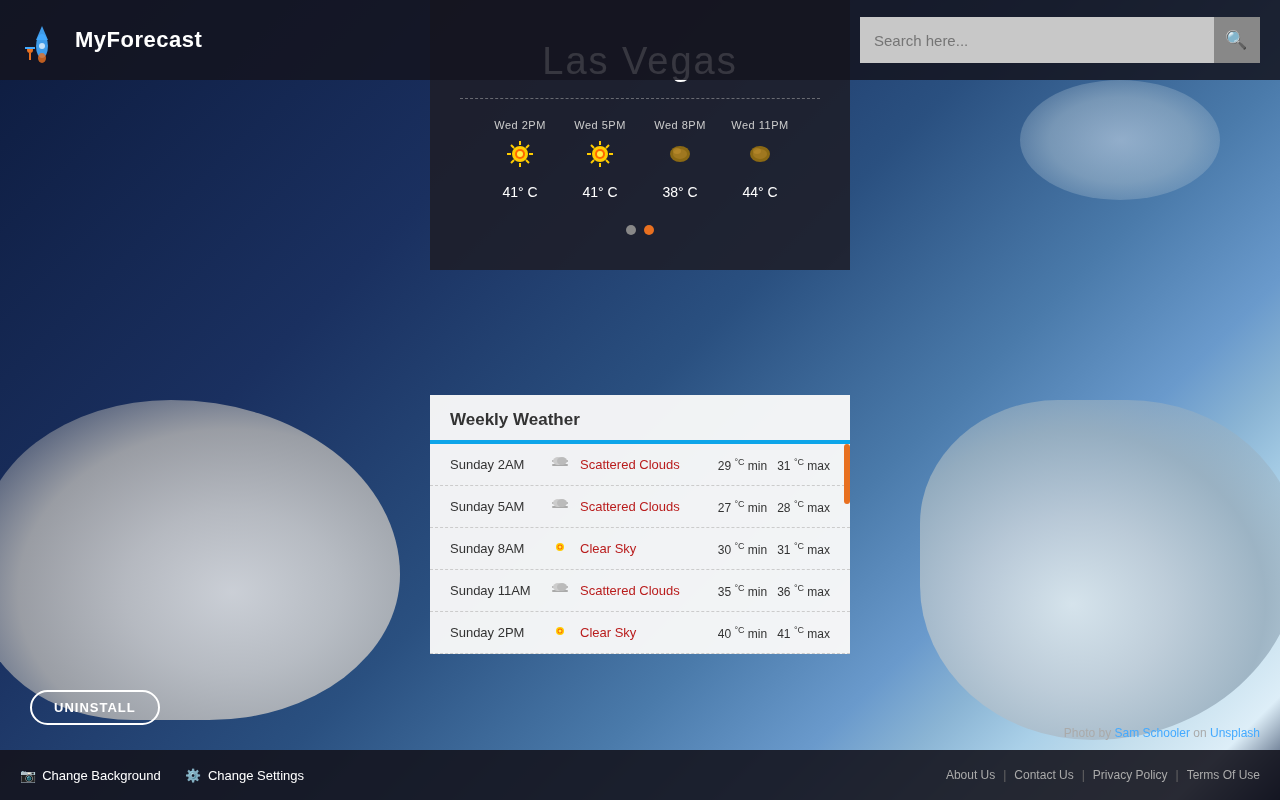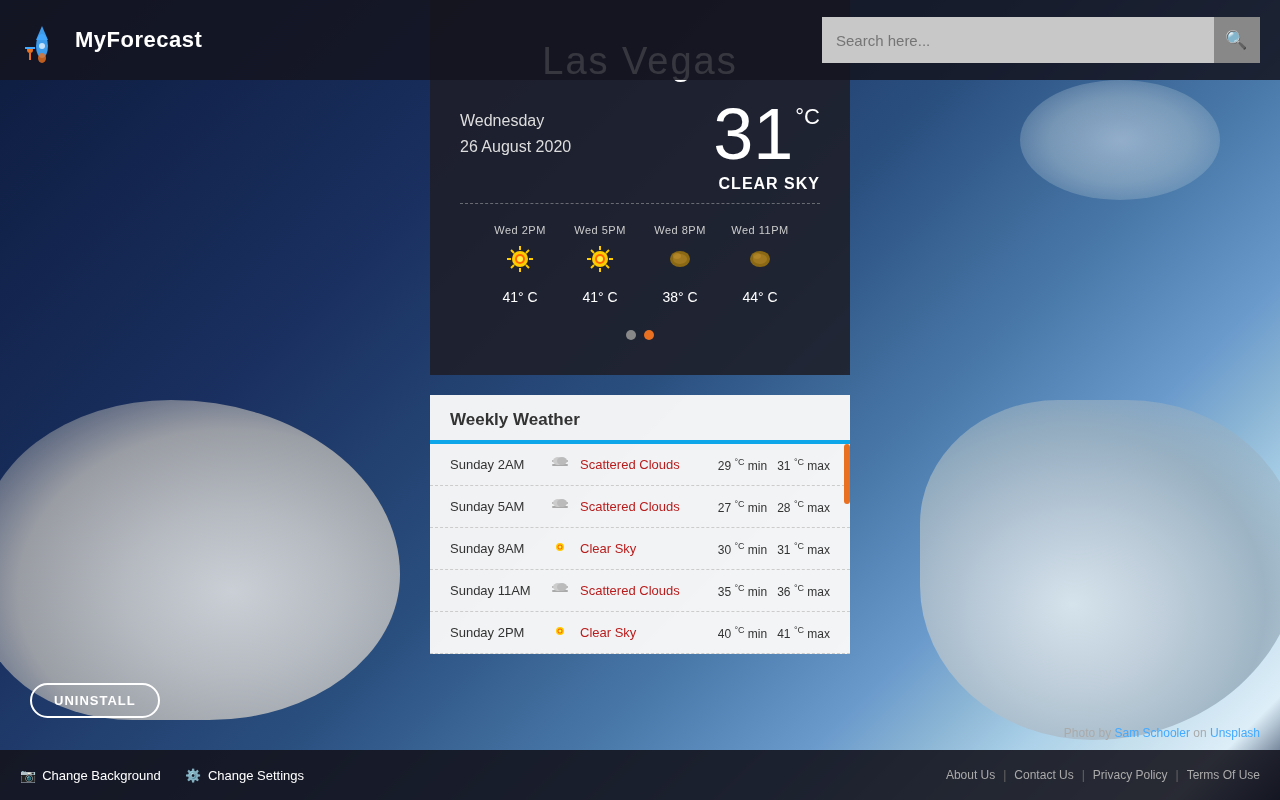--- a/index.html
+++ b/index.html
@@ -81,21 +81,21 @@
       letter-spacing: 0.5px;
     }
 
     .search-area {
       display: flex;
       align-items: center;
       gap: 0;
     }
 
     .search-input {
-      width: 392px;
+      width: 354px;
       height: 46px;
       background: #c8c8c8;
       border: none;
       padding: 0 14px;
       font-size: 15px;
       color: #555;
       outline: none;
     }
 
     .search-button {
@@ -359,21 +359,21 @@
       text-decoration: none;
     }
 
     .footer-sep {
       color: #666;
     }
 
     
     .uninstall-btn {
       position: absolute;
-      bottom: 82px;
+      bottom: 75px;
       left: 30px;
       background: transparent;
       border: 2px solid white;
       color: white;
       padding: 8px 22px;
       font-size: 13px;
       font-weight: bold;
       border-radius: 20px;
       cursor: pointer;
       letter-spacing: 1px;
@@ -429,33 +429,20 @@
     <input class="search-input" type="text" placeholder="Search here..." style="">
     <button class="search-button">
       <span>🔍</span>
     </button>
   </div>
 </div>
 
 <div class="weather-card">
   <div class="weather-card-top">
     <div class="city-name">Las Vegas</div>
-    <div class="weather-main">
-      <div class="date-info">
-        <div>Wednesday</div>
-        <div>26 August 2020</div>
-      </div>
-      <div class="temp-condition">
-        <div class="temp-display">
-          <span>31</span>
-          <span class="temp-unit">°C</span>
-        </div>
-        <div class="condition-text">CLEAR SKY</div>
-      </div>
-    </div>
     <hr class="divider">
 
     <div class="hourly-row">
       <div class="hour-item">
         <div class="hour-label">Wed 2PM</div>
         <span class="hour-icon">
           <svg width="30" height="30" viewBox="0 0 30 30">
             <circle cx="15" cy="15" r="8" fill="#ffcc00"></circle>
             <circle cx="15" cy="15" r="5" fill="#ff6600"></circle>
             <circle cx="15" cy="15" r="3" fill="#ffee44"></circle>

